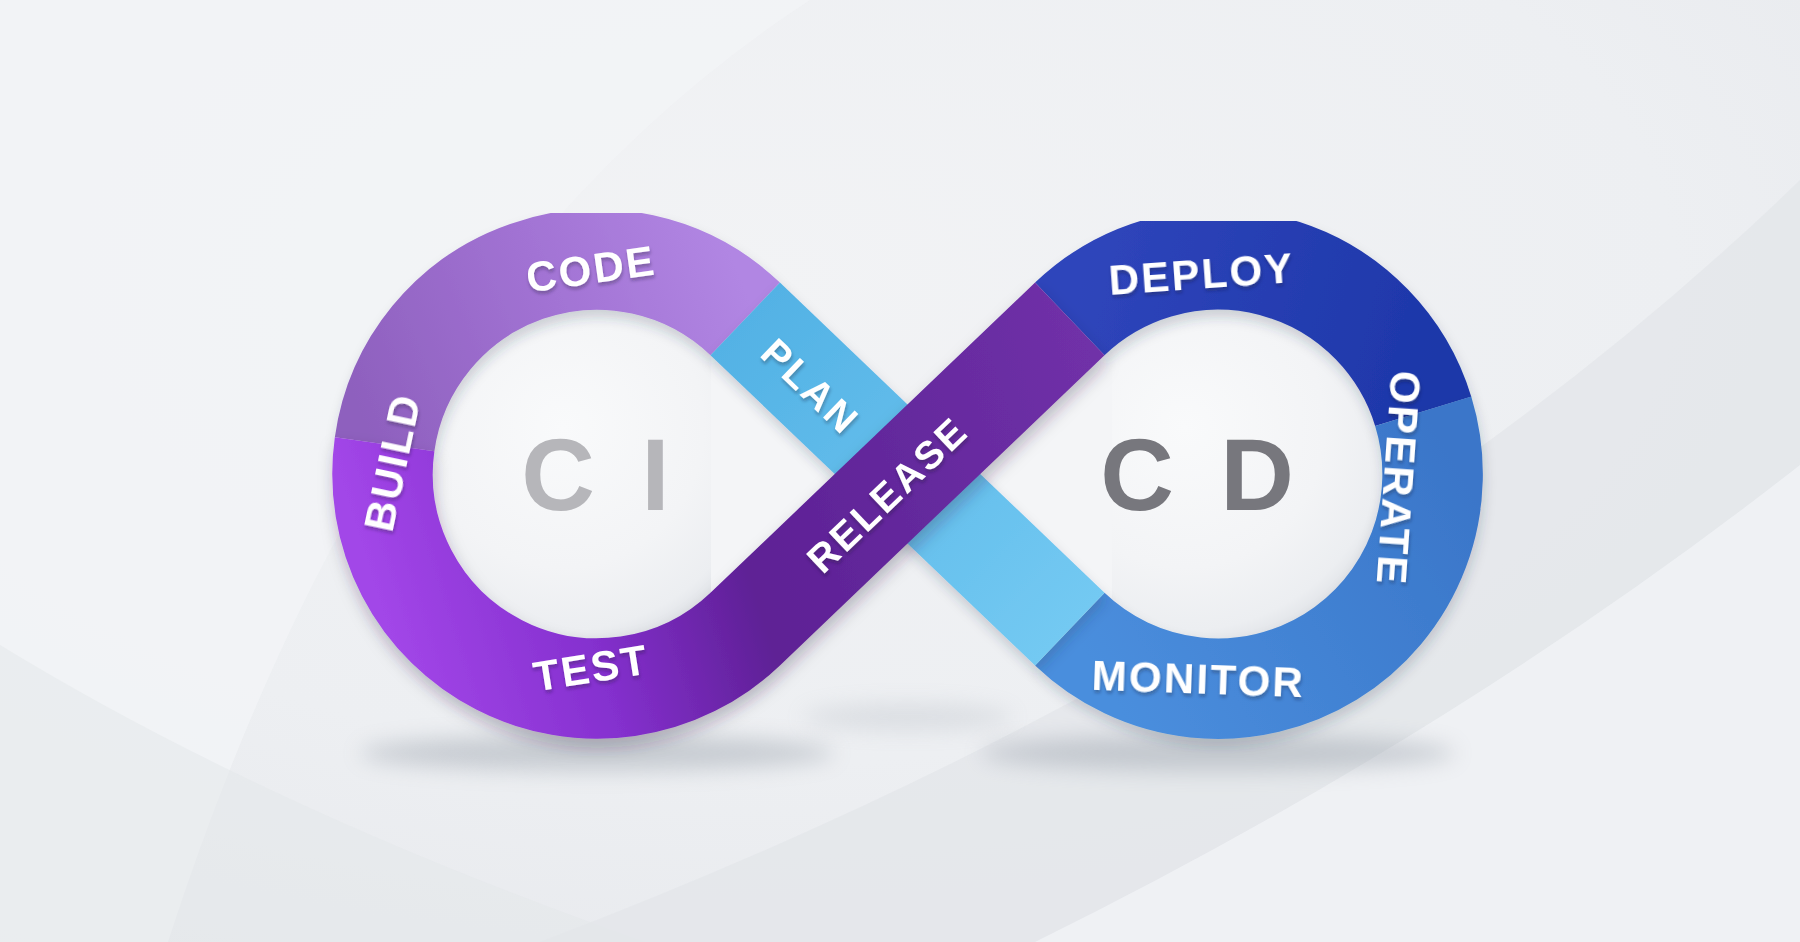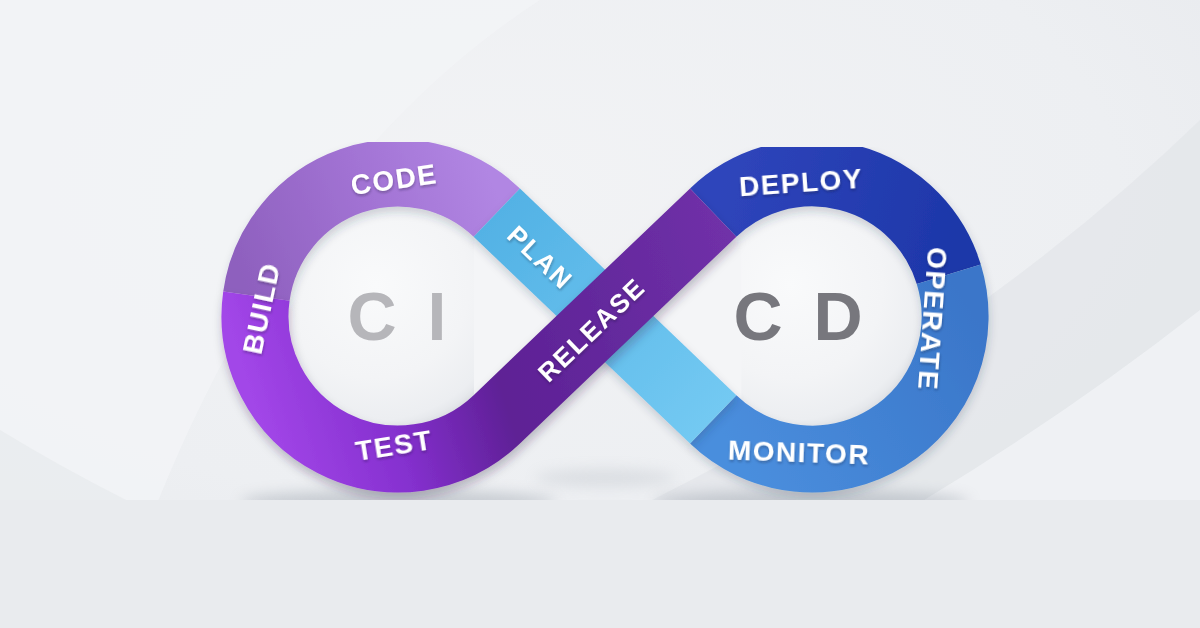--- a/index.html
+++ b/index.html
@@ -1,16 +1,16 @@
 <!DOCTYPE html>
 <html><head>
 <meta charset="utf-8">
 <style>
   html,body{margin:0;padding:0;background:#e9ebee;}
-  #stage{position:relative;width:1200px;height:500px;overflow:hidden;
+  #stage{position:relative;width:1200px;height:628px;overflow:hidden;
          font-family:"Liberation Sans","DejaVu Sans",sans-serif;}
   svg{display:block;width:1200px;height:628px;}
   .lbl{font-family:"Liberation Sans","DejaVu Sans",sans-serif;
        font-weight:bold;font-size:28px;letter-spacing:1.5px;fill:#ffffff;}
   .lbl-band{font-size:26px;letter-spacing:2px;}
   .big{font-family:"Liberation Sans","DejaVu Sans",sans-serif;
        font-weight:bold;font-size:68px;letter-spacing:6px;}
 </style>
 </head>
 <body>

